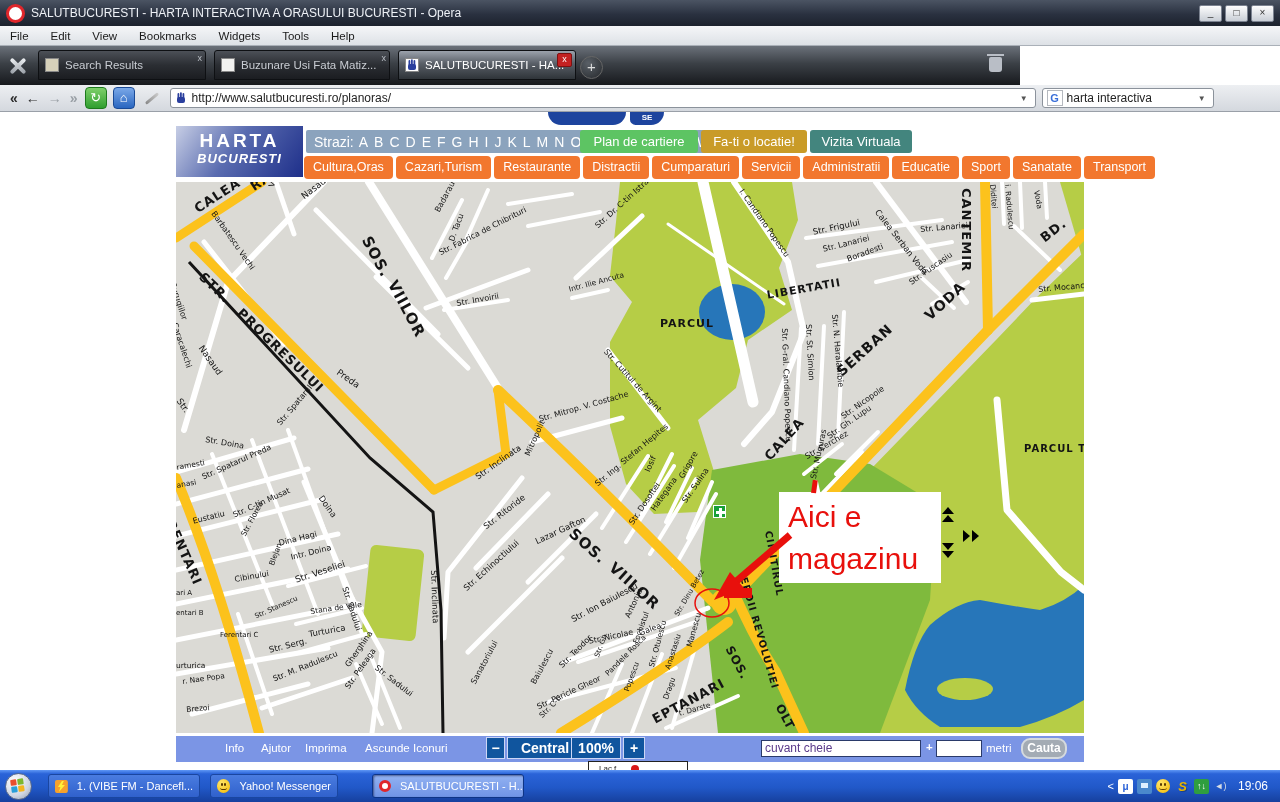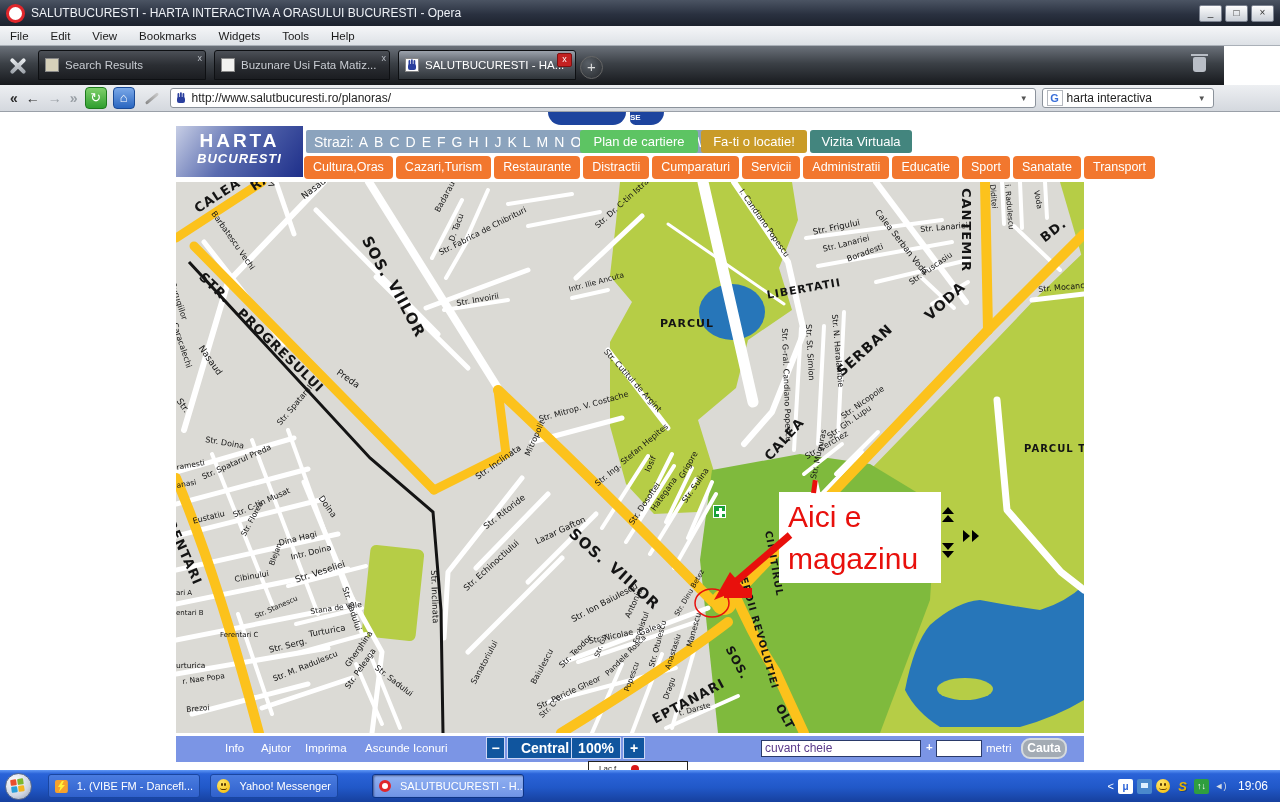--- a/index.html
+++ b/index.html
@@ -11,21 +11,21 @@
   .opera-o{width:13px;height:13px;border:3px solid #e0262b;border-radius:50%;background:#fff;margin-right:6px;flex:0 0 auto;}
   .winbtn{width:21px;height:15px;background:linear-gradient(#fdfdfd,#c9ced6);border:1px solid #7b8290;border-radius:2px;
     color:#333;font-size:10px;line-height:14px;text-align:center;margin-left:3px;}
   .winbtns{position:absolute;right:6px;top:5px;display:flex;}
   
   .menubar{left:0;top:26px;width:1280px;height:20px;background:linear-gradient(#f5f6f8,#dde1e6);
     border-bottom:1px solid #aab0b8;display:flex;align-items:center;gap:22px;padding-left:10px;box-sizing:border-box;
     font-size:11.5px;color:#1a1a1a;}
   .menubar span{cursor:default;}
   
-  .tabbar{left:0;top:46px;width:1224px;height:39px;background:linear-gradient(#6b717a,#3b4046 45%,#17191d);}
+  .tabbar{left:0;top:46px;width:1020px;height:39px;background:linear-gradient(#6b717a,#3b4046 45%,#17191d);}
   .panelbtn{position:absolute;left:4px;top:7px;width:28px;height:26px;}
   .toolx{position:absolute;left:12px;top:3px;width:4px;height:20px;background:linear-gradient(#eceff2,#9aa0a8);border-radius:2px;}
   .tab{position:absolute;top:4px;height:30px;border:1px solid #0e1013;border-radius:3px 3px 0 0;box-sizing:border-box;
     display:flex;align-items:center;padding:0 6px;font-size:11.5px;color:#c9cdd3;
     background:linear-gradient(#4c5057,#2b2e33 50%,#1b1d21);}
   .tab.active{background:linear-gradient(#9ba2ac,#595f67 45%,#2f3439);color:#fff;}
   .tab .favicon{width:14px;height:14px;margin-right:6px;flex:0 0 auto;background:#fff;border:1px solid #888;box-sizing:border-box;}
   .tabclose{position:absolute;right:3px;top:2px;font-size:9px;line-height:10px;color:#b9bec5;}
   .tabclose.red{background:#c32222;border:1px solid #7e1010;color:#fff;width:13px;height:12px;text-align:center;border-radius:2px;}
   .newtab{position:absolute;left:580px;top:10px;width:21px;height:21px;border-radius:50%;
@@ -187,21 +187,21 @@
   <div class="urlfield" style="width:172px;margin-left:6px;">
     <span class="gicon">G</span>
     <span>harta interactiva</span>
     <span class="ddarrow">▼</span>
   </div>
 </div>
 
 <div class="abs page">
 
   <div class="plogo" style="left:548px;top:0;width:78px;height:13px;border-radius:0 0 40px 40px;"></div>
-  <div class="plogo" style="left:630px;top:0;width:34px;height:13px;border-radius:0 0 14px 6px;color:#fff;font-size:8px;font-weight:bold;line-height:12px;">SE</div>
+  <div class="plogo" style="left:630px;top:0;width:34px;height:13px;border-radius:0 0 14px 6px;color:#fff;font-size:8px;font-weight:bold;text-align:center;line-height:12px;">SE</div>
 
   <div class="sitelogo">
     <div class="logo1">HARTA</div>
     <div class="logo2">BUCURESTI</div>
   </div>
 
   <div class="strazibar">
     <span>Strazi:</span>
     <span style="display:flex;gap:4px;">
         <span class="letter">A</span>

